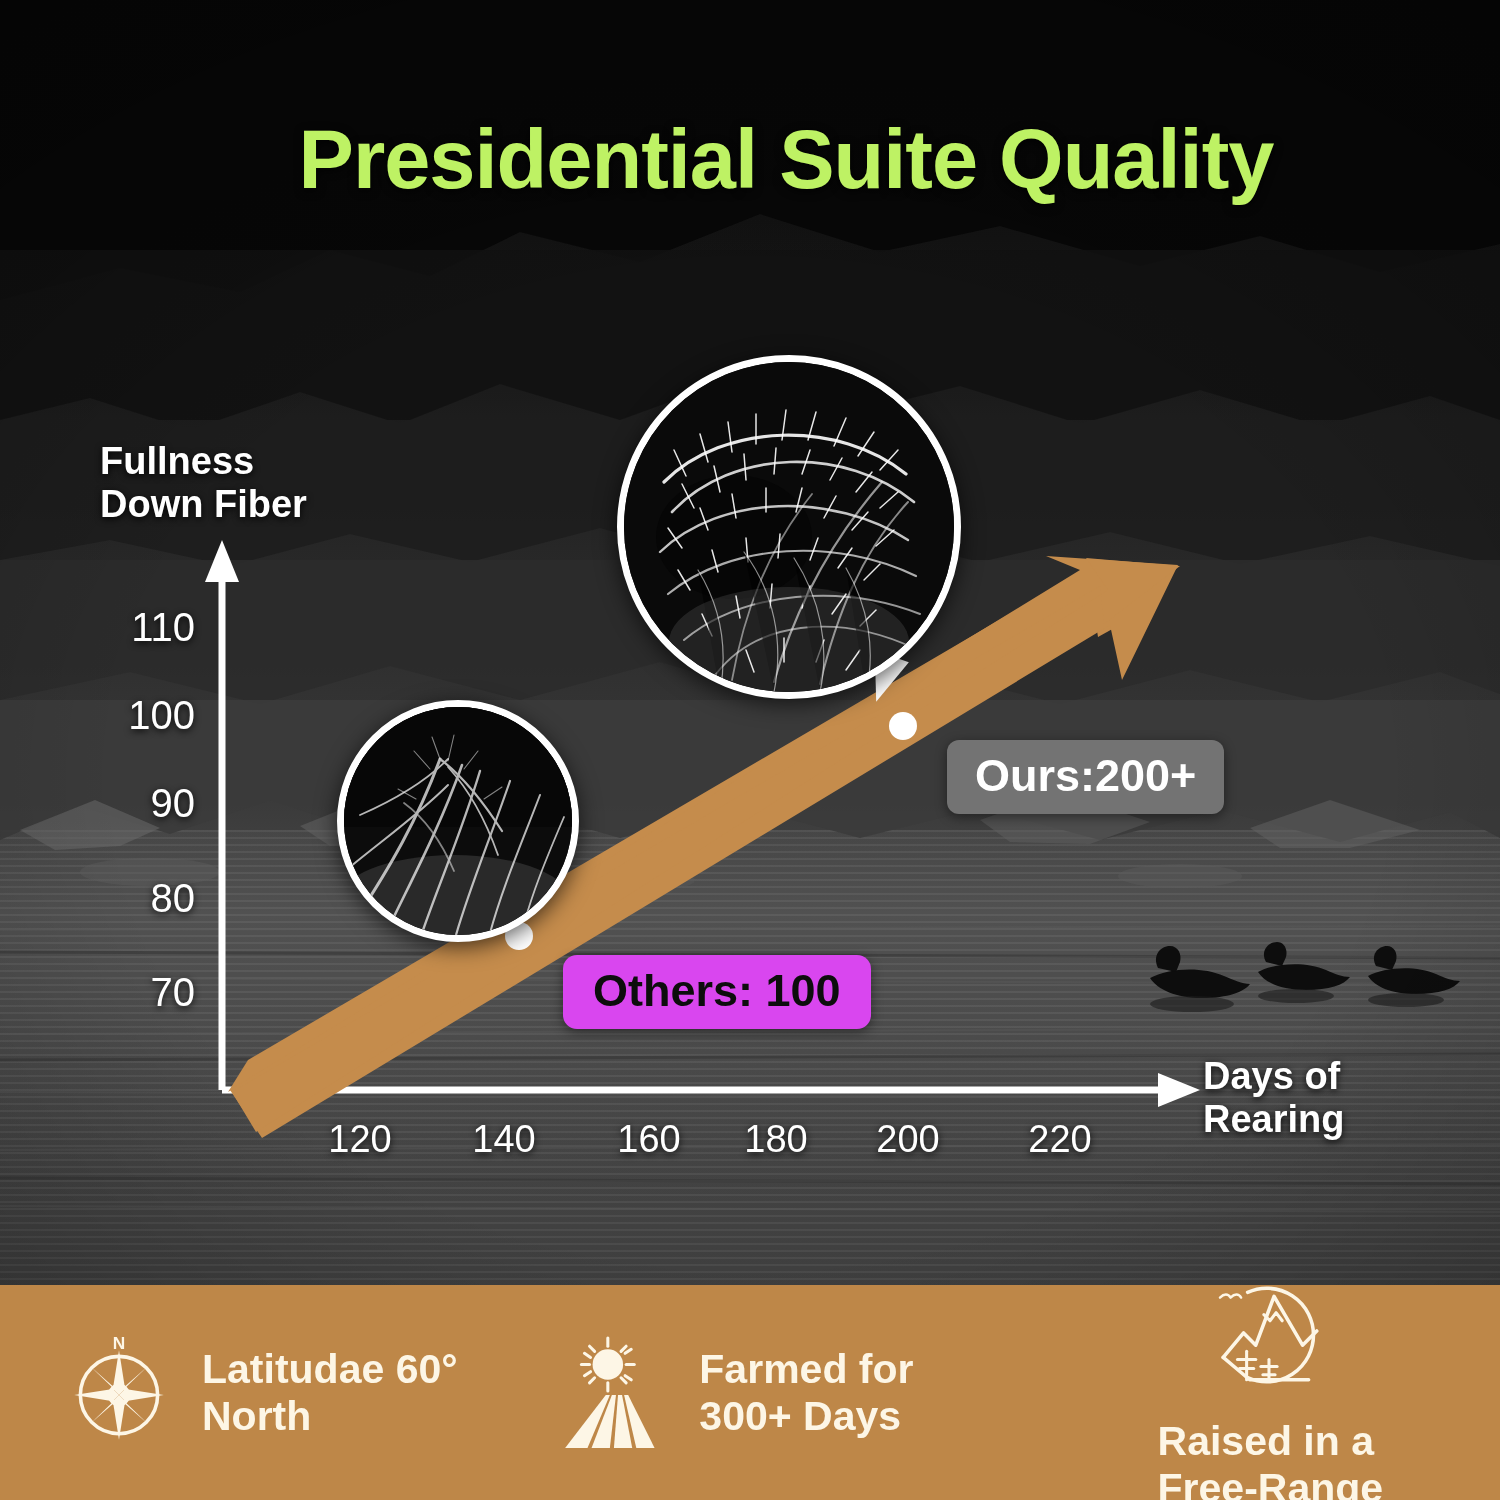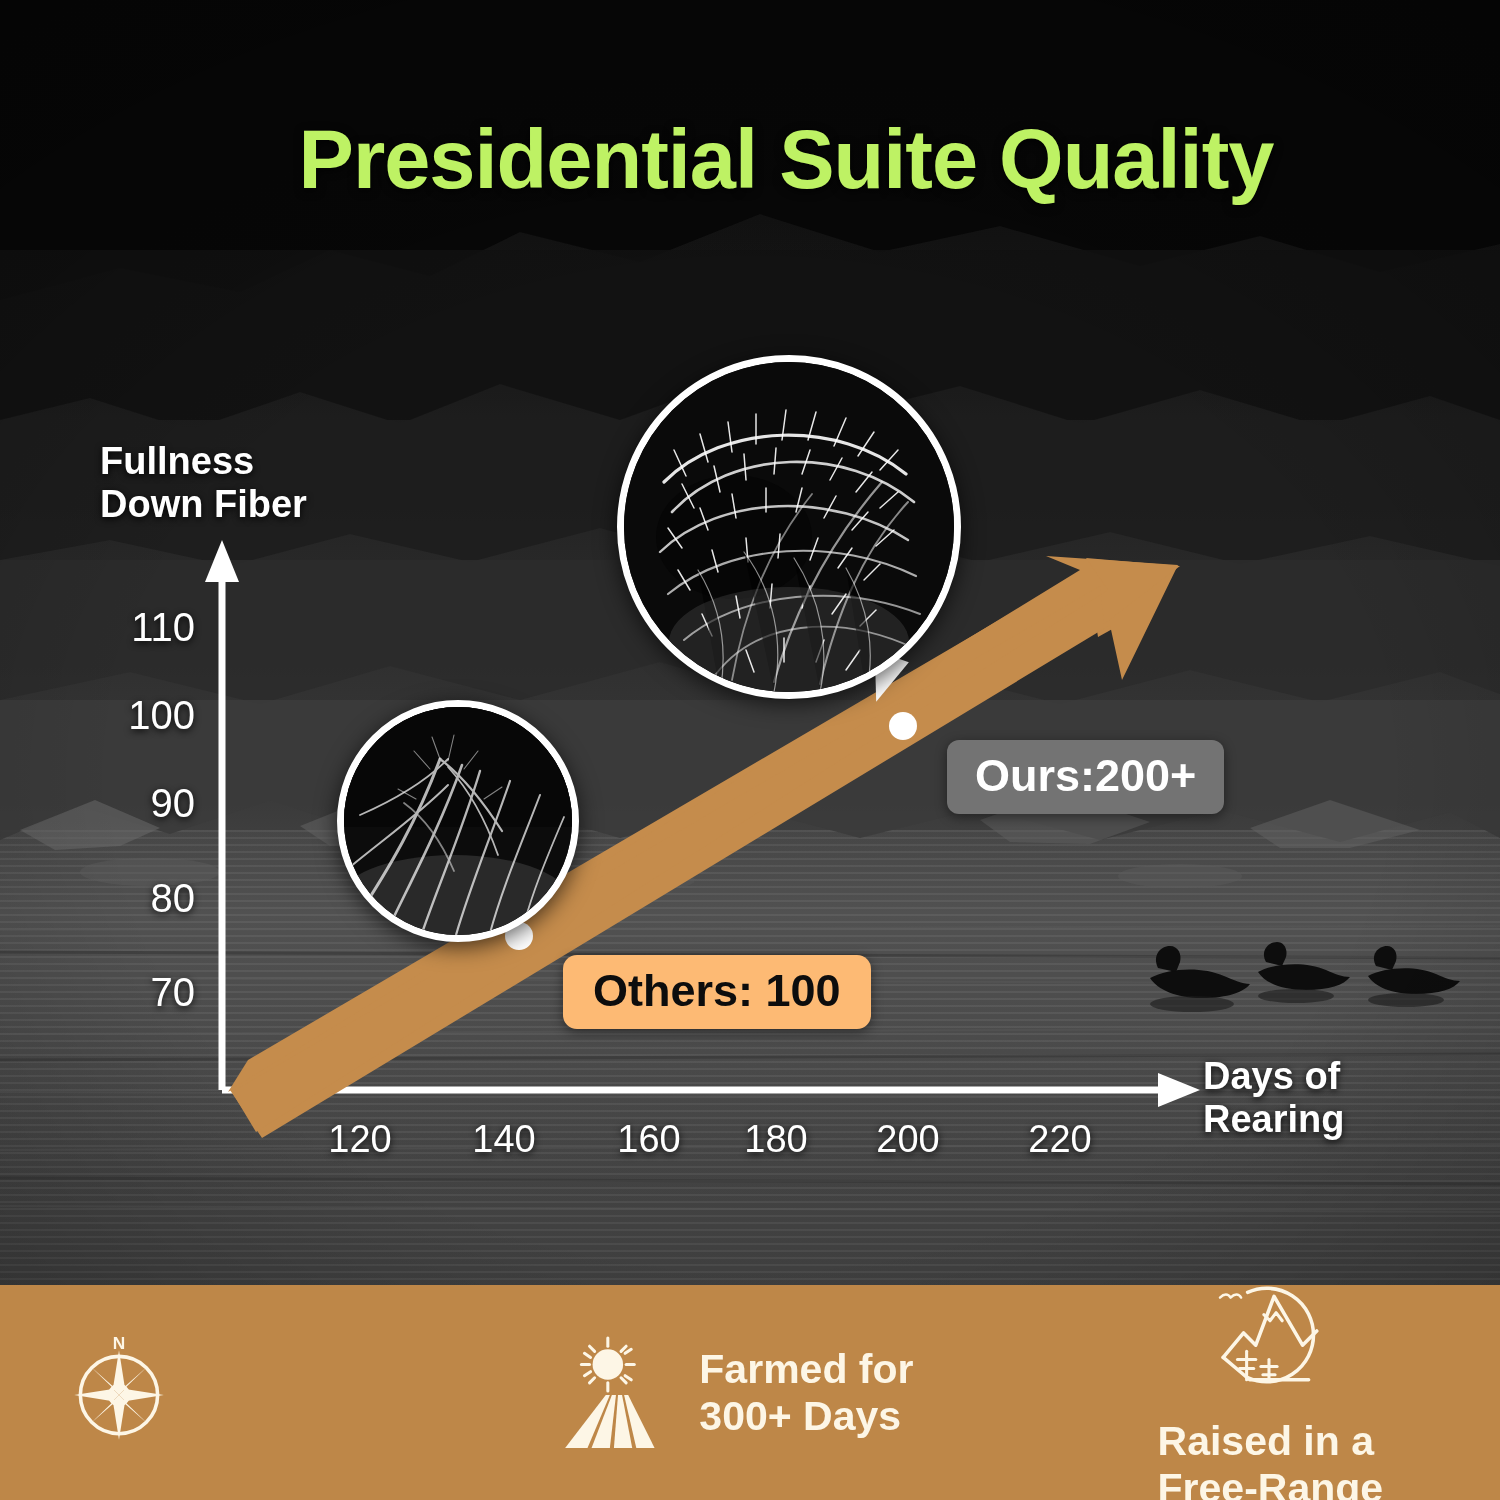--- a/index.html
+++ b/index.html
@@ -56,21 +56,21 @@
   .tail-bot{left:485px;top:885px;
     border-left:13px solid transparent;border-right:13px solid transparent;
     border-top:36px solid #fff;transform:rotate(16deg);}
 
   
   .badge-ours{position:absolute;left:947px;top:740px;
     background:#737373;border-radius:12px;padding:13px 28px 16px;
     color:#fff;font-size:45px;font-weight:700;line-height:1;white-space:nowrap;
     box-shadow:0 3px 12px rgba(0,0,0,.45);}
   .badge-others{position:absolute;left:563px;top:955px;
-    background:#fdba74;border-radius:14px;padding:13px 30px 16px;
+    background:#d946ef;border-radius:14px;padding:13px 30px 16px;
     color:#0d0d0d;font-size:45px;font-weight:700;line-height:1;white-space:nowrap;
     box-shadow:0 3px 12px rgba(0,0,0,.45);}
 
   
   .featurebar{position:absolute;left:0;top:1285px;width:1500px;height:215px;
     background:#be8748;display:flex;align-items:center;}
   .feature{flex:1;display:flex;align-items:center;justify-content:flex-start;gap:22px;
     padding-left:58px;box-sizing:border-box;}
   .feature:nth-child(2){padding-left:40px;gap:20px;}
   .feature:nth-child(3){padding-left:24px;flex-direction:column;}
@@ -307,20 +307,24 @@
           <polygon fill="#fdf6e6" points="60,106 66,68 60,62 54,68"></polygon>
           <polygon fill="#fdf6e6" points="16,62 54,56 60,62 54,68"></polygon>
           <polygon fill="#fdf6e6" points="104,62 66,68 60,62 66,56"></polygon>
           <polygon fill="#fdf6e6" points="32,34 56,57 62,62 57,56"></polygon>
           <polygon fill="#fdf6e6" points="88,34 64,57 58,62 63,56"></polygon>
           <polygon fill="#fdf6e6" points="32,90 56,67 62,62 57,68"></polygon>
           <polygon fill="#fdf6e6" points="88,90 64,67 58,62 63,68"></polygon>
           <circle cx="60" cy="62" r="9" fill="none" stroke="#fdf6e6" stroke-width="4"></circle>
         </svg>
       </span>
+      <span class="ftext">
+        <span>Latitudae 60°</span><br>
+        <span>North</span>
+      </span>
     </div>
 
     <div class="feature">
       <span class="ficon">
         <svg viewBox="0 0 120 120">
           <circle cx="50" cy="32" r="15" fill="#fdf6e6"></circle>
           <g stroke="#fdf6e6" stroke-width="3" stroke-linecap="round">
             <line x1="50" y1="6" x2="50" y2="14"></line>
             <line x1="50" y1="50" x2="50" y2="58"></line>
             <line x1="24" y1="32" x2="32" y2="32"></line>

